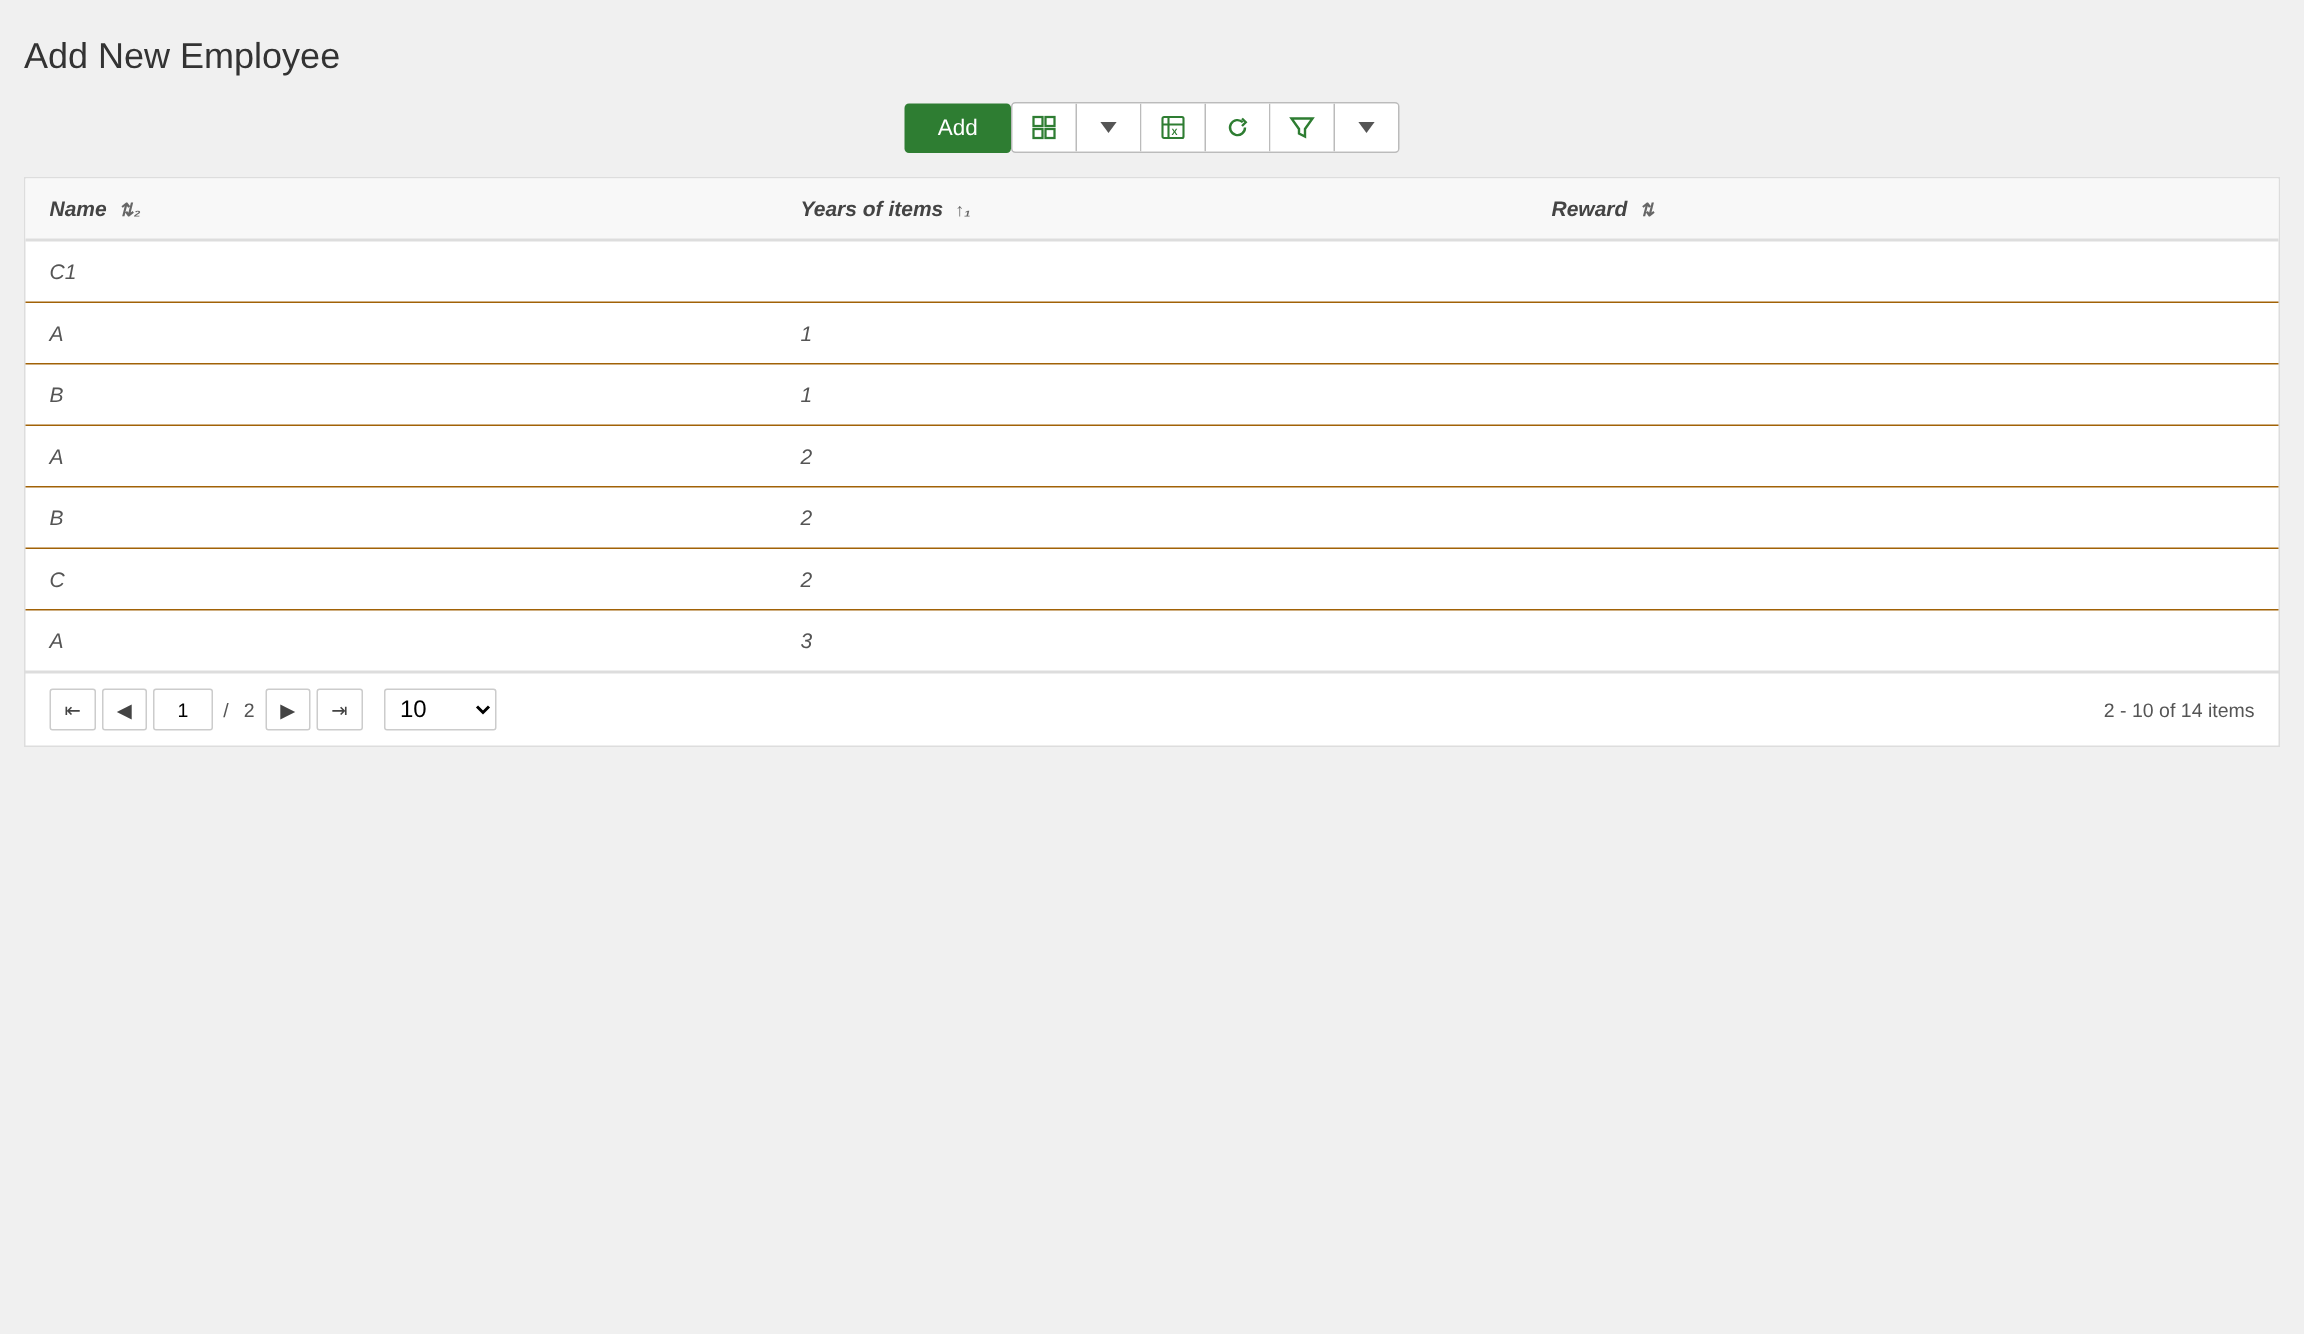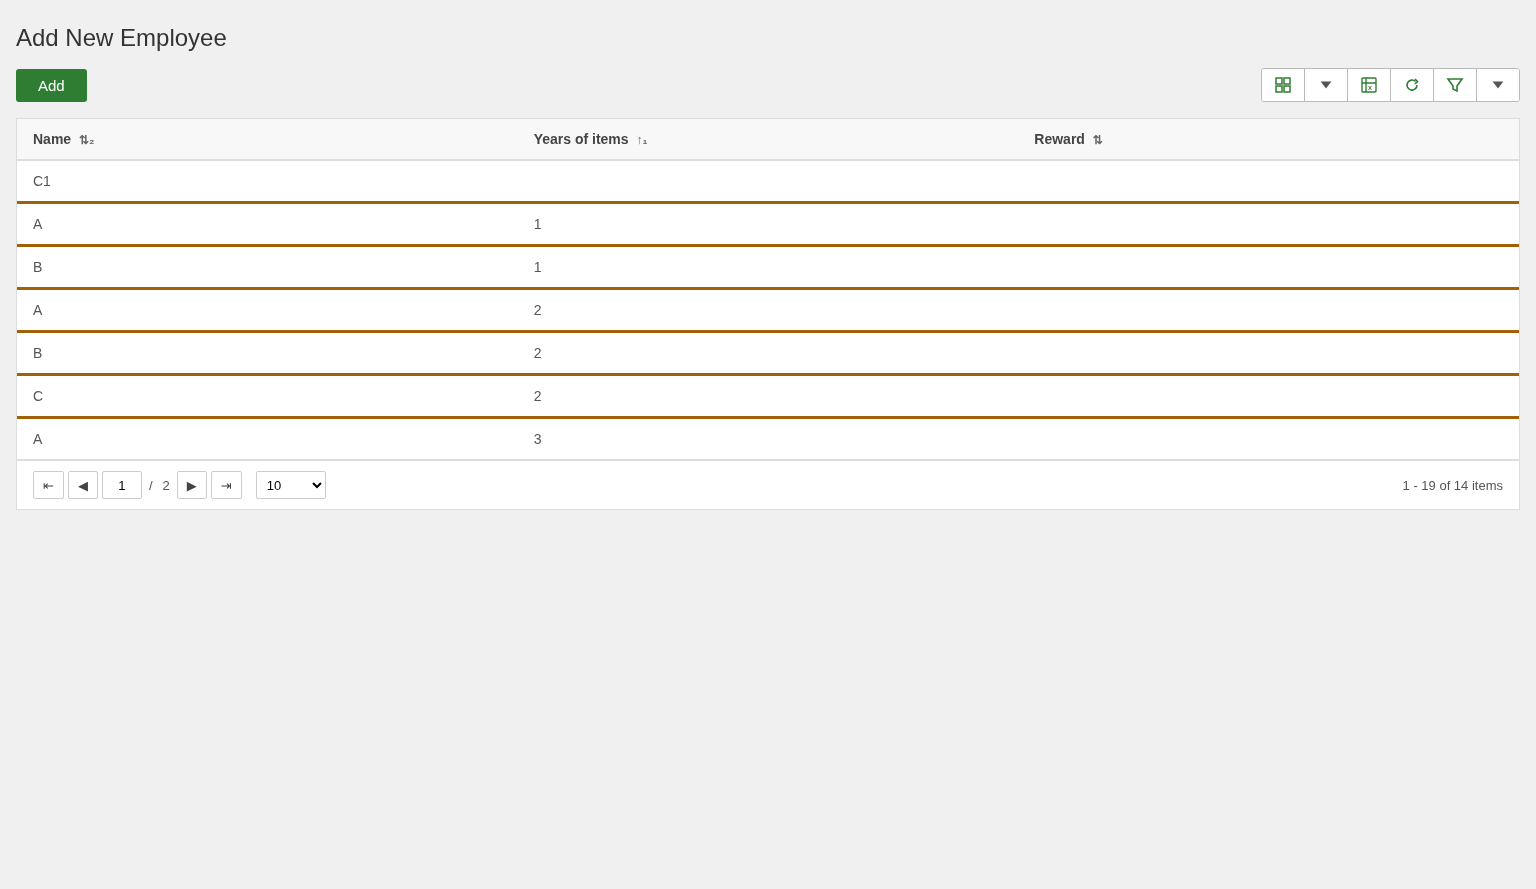--- a/index.html
+++ b/index.html
@@ -16,21 +16,21 @@
     }
     .page-title {
       font-size: 24px;
       font-weight: 400;
       color: #333;
       margin-bottom: 16px;
     }
     .toolbar {
       display: flex;
       align-items: center;
-      justify-content: space-between;
+      justify-content: center;
       margin-bottom: 16px;
     }
     .add-btn {
       background: #2e7d32;
       color: #fff;
       border: none;
       padding: 8px 22px;
       font-size: 15px;
       border-radius: 3px;
       cursor: pointer;
@@ -57,20 +57,21 @@
     .toolbar-btn:last-child { border-right: none; }
     .toolbar-btn svg { width: 18px; height: 18px; }
 
     .table-wrapper {
       background: #fff;
       border: 1px solid #ddd;
     }
     table {
       width: 100%;
       border-collapse: collapse;
+      font-style: italic;
     }
     thead tr {
       background: #f8f8f8;
       border-bottom: 2px solid #ddd;
     }
     th {
       text-align: left;
       padding: 12px 16px;
       font-weight: 700;
       color: #444;
@@ -80,21 +81,21 @@
     th .sort-icon {
       display: inline-block;
       margin-left: 4px;
       font-size: 12px;
       color: #666;
     }
     td {
       padding: 12px 16px;
       color: #555;
       font-size: 14px;
-      border-bottom: 3px solid #a16207;
+      border-bottom: 1px solid #a16207;
     }
     tr:last-child td { border-bottom: none; }
 
     .pagination-bar {
       display: flex;
       align-items: center;
       justify-content: space-between;
       padding: 10px 16px;
       background: #fff;
       border-top: 1px solid #ddd;
@@ -132,21 +133,21 @@
     }
     .page-sep {
       font-size: 13px;
       color: #555;
       margin: 0 3px;
     }
     .per-page-select {
       border: 1px solid #ccc;
       border-radius: 2px;
       padding: 3px 20px 3px 6px;
-      font-size: 13px;
+      font-size: 16px;
       height: 28px;
       margin-left: 10px;
       background: #fff;
       cursor: pointer;
       appearance: auto;
     }
     .pagination-right {
       font-size: 13px;
       color: #555;
     }
@@ -273,15 +274,15 @@
       <span class="page-sep">2</span>
       <button class="page-btn" title="Next page">▶</button>
       <button class="page-btn" title="Last page">⇥</button>
       <select class="per-page-select">
         <option>10</option>
         <option>20</option>
         <option>50</option>
         <option>100</option>
       </select>
     </div>
-    <div class="pagination-right">1 - 19 of 14 items</div>
+    <div class="pagination-right">2 - 10 of 14 items</div>
   </div>
 </div>
 
 </body></html>

